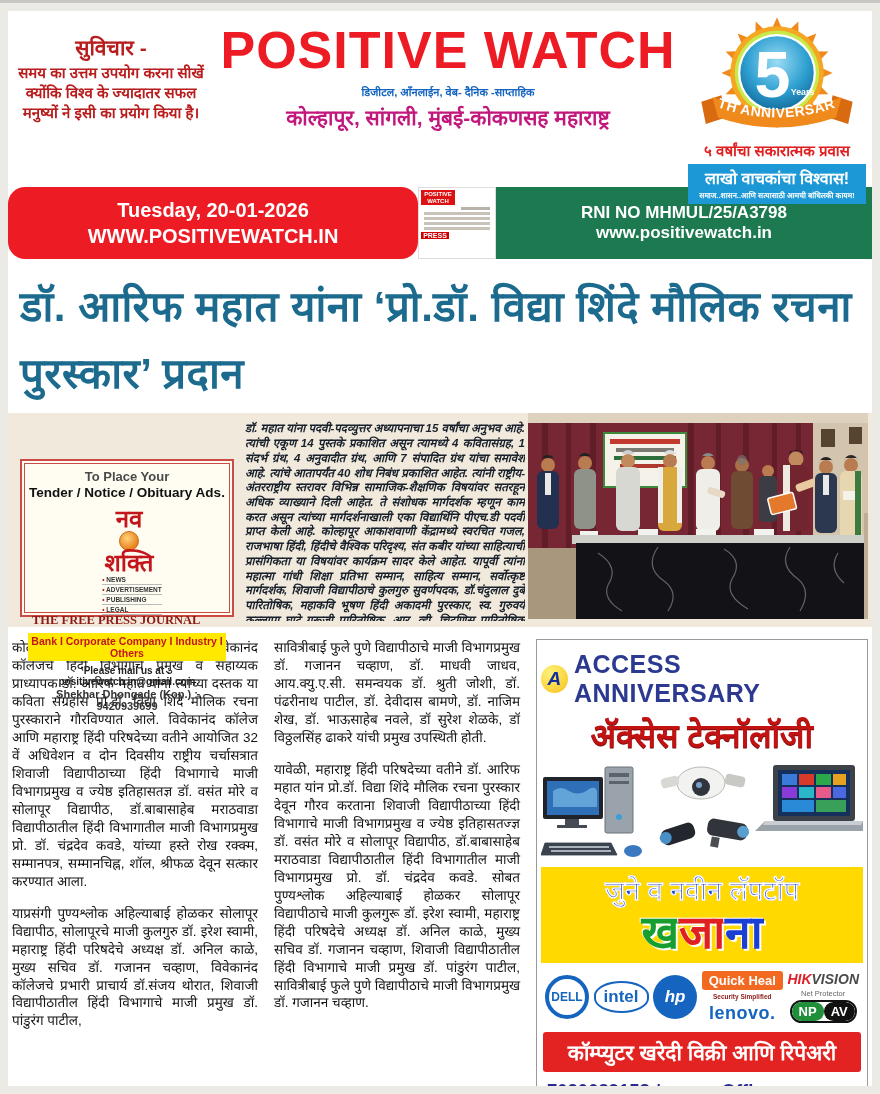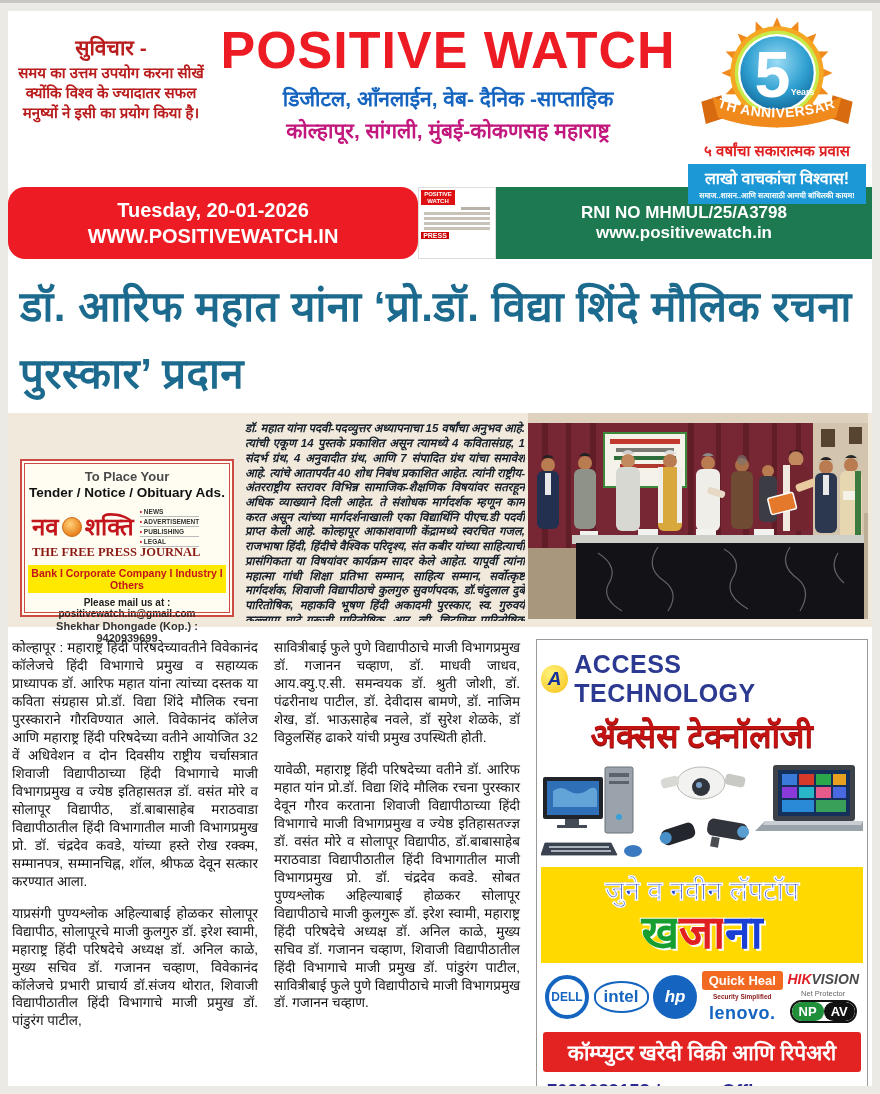--- a/index.html
+++ b/index.html
@@ -7,21 +7,21 @@
   .frame { width:880px; height:1094px; margin:0 auto; background:#eceae5; padding:8px; border-top:3px solid #c9c7c3; }
   .page { width:100%; height:100%; background:#ffffff; position:relative; overflow:hidden; }
 
   
   .header { position:relative; height:176px; }
   .quote-box { position:absolute; left:10px; top:22px; width:186px; text-align:center; color:#b91c1c; }
   .quote-title { font-size:21px; font-weight:bold; margin-bottom:2px; }
   .quote-text { font-size:15px; font-weight:bold; line-height:1.32; }
   .masthead { position:absolute; left:200px; top:12px; width:480px; text-align:center; }
   .masthead-title { color:#ed1c24; font-size:52px; font-weight:bold; letter-spacing:1px; line-height:1.05; }
-  .masthead-sub { color:#1565c0; font-size:21px; font-weight:bold; margin-top:6px; }
+  .masthead-sub { color:#1565c0; font-size:11px; font-weight:bold; margin-top:6px; }
   .masthead-regions { color:#c2187e; font-size:21px; font-weight:bold; margin-top:4px; }
   .anniv { position:absolute; right:6px; top:4px; width:178px; text-align:center; }
   .anniv-tagline { color:#e02020; font-size:15px; font-weight:bold; margin-top:3px; white-space:nowrap; }
   .anniv-trust { background:#1b98d5; color:#fff; margin-top:4px; padding:3px 2px 4px; }
   .anniv-trust-main { font-size:16px; font-weight:bold; }
   .anniv-trust-sub { font-size:7.5px; font-weight:bold; margin-top:1px; }
 
   
   .infobar { display:flex; height:72px; }
   .infobar-red { background:#ed1c24; color:#fff; width:410px; display:flex; flex-direction:column; justify-content:center; text-align:center; gap:3px;border-radius:17px; }
@@ -37,21 +37,21 @@
   .infobar-editor { font-size:17px; font-weight:bold; }
 
   
   .headline { color:#1c6b8e; font-weight:bold; font-size:42px; line-height:1.6; padding:14px 16px 2px 12px; letter-spacing:0.5px; }
 
   
   .story-top { position:relative; margin-top:4px; height:214px; background:#f0e9dc; }
   .tender-ad { position:absolute; left:12px; top:46px; width:214px; height:158px; background:#fffdf2; border:2px solid #cc4b44; outline:1px solid #cc4b44; outline-offset:-5px; padding:8px 6px 4px; text-align:center; }
   .tender-l1 { color:#4a4a4a; font-size:13px; font-weight:bold; }
   .tender-l2 { color:#111; font-size:13.5px; font-weight:bold; margin-top:1px; }
-  .tender-brandrow { display:flex; align-items:center; justify-content:flex-start; margin-top:7px; padding-left:4px; }
+  .tender-brandrow { display:flex; align-items:center; justify-content:flex-start; margin-top:7px; padding-left:4px;flex-direction:column; }
   .tender-brand { color:#c3161c; font-size:24px; font-weight:bold; line-height:1; }
   .ganesh { width:20px; height:20px; border-radius:50%; background:radial-gradient(circle at 40% 35%, #ffd27a, #e8821e 70%); margin:0 3px; border:1px solid #c96a10; }
   .tender-services { list-style:none; text-align:left; font-size:6.5px; font-weight:bold; color:#333; margin-left:6px; }
   .tender-services li { border-bottom:1px solid #bbb; padding:1px 0; }
   .tender-services li::before { content:"• "; color:#c3161c; }
   .tender-sub { color:#8c1a14; font-size:12.5px; font-weight:bold; text-align:left; padding-left:4px; margin-top:-2px; font-family:"Liberation Serif","DejaVu Serif",serif; }
   .tender-cats { background:#ffe900; color:#c3161c; font-size:10.5px; font-weight:bold; margin-top:5px; padding:2px 0; }
   .tender-mail { font-size:10px; font-weight:bold; color:#222; margin-top:4px; }
   .tender-contact { font-size:11px; font-weight:bold; color:#333; margin-top:1px; }
   .lede { position:absolute; left:237px; top:8px; width:280px; height:200px; font-size:11.5px; font-weight:bold; font-style:italic; line-height:1.28; text-align:justify; color:#17202b; overflow:hidden; }
@@ -320,21 +320,21 @@
       <p>याप्रसंगी पुण्यश्लोक अहिल्याबाई होळकर सोलापूर विद्यापीठ, सोलापूरचे माजी कुलगुरु डॉ. इरेश स्वामी, महाराष्ट्र हिंदी परिषदेचे अध्यक्ष डॉ. अनिल काळे, मुख्य सचिव डॉ. गजानन चव्हाण, विवेकानंद कॉलेजचे प्रभारी प्राचार्य डॉ.संजय थोरात, शिवाजी विद्यापीठातील हिंदी विभागाचे माजी प्रमुख डॉ. पांडुरंग पाटील,</p>
     </div>
     <div class="artcol">
       <p>सावित्रीबाई फुले पुणे विद्यापीठाचे माजी विभागप्रमुख डॉ. गजानन चव्हाण, डॉ. माधवी जाधव, आय.क्यु.ए.सी. समन्वयक डॉ. श्रुती जोशी, डॉ. पंढरीनाथ पाटील, डॉ. देवीदास बामणे, डॉ. नाजिम शेख, डॉ. भाऊसाहेब नवले, डॉ सुरेश शेळके, डॉ विठ्ठलसिंह ढाकरे यांची प्रमुख उपस्थिती होती.</p>
       <p>यावेळी, महाराष्ट्र हिंदी परिषदेच्या वतीने डॉ. आरिफ महात यांन प्रो.डॉ. विद्या शिंदे मौलिक रचना पुरस्कार देवून गौरव करताना शिवाजी विद्यापीठाच्या हिंदी विभागाचे माजी विभागप्रमुख व ज्येष्ठ इतिहासतज्ज्ञ डॉ. वसंत मोरे व सोलापूर विद्यापीठ, डॉ.बाबासाहेब मराठवाडा विद्यापीठातील हिंदी विभागातील माजी विभागप्रमुख प्रो. डॉ. चंद्रदेव कवडे. सोबत पुण्यश्लोक अहिल्याबाई होळकर सोलापूर विद्यापीठाचे माजी कुलगुरू डॉ. इरेश स्वामी, महाराष्ट्र हिंदी परिषदेचे अध्यक्ष डॉ. अनिल काळे, मुख्य सचिव डॉ. गजानन चव्हाण, शिवाजी विद्यापीठातील हिंदी विभागाचे माजी प्रमुख डॉ. पांडुरंग पाटील, सावित्रीबाई फुले पुणे विद्यापीठाचे माजी विभागप्रमुख डॉ. गजानन चव्हाण.</p>
     </div>
 
     <div class="tech-ad">
       <div class="tech-head">
         <div class="tech-logo">A</div>
-        <div class="tech-name">ACCESS TECHNOLOGY</div>
+        <div class="tech-name">ACCESS ANNIVERSARY</div>
       </div>
       <div class="tech-mr">अ‍ॅक्सेस टेक्नॉलॉजी</div>
 
       <svg class="tech-products" width="322" height="104" viewBox="0 0 322 104">
         <g>
           <rect x="64" y="6" width="28" height="66" rx="2" fill="#9aa2ac" stroke="#6b727c"></rect>
           <rect x="68" y="12" width="20" height="4" fill="#5c636d"></rect>
               <rect x="68" y="20" width="20" height="3" fill="#5c636d"></rect>
           <circle cx="78" cy="56" r="3" fill="#3aa0d8"></circle>
           <rect x="2" y="16" width="60" height="42" rx="2" fill="#20242a"></rect>

